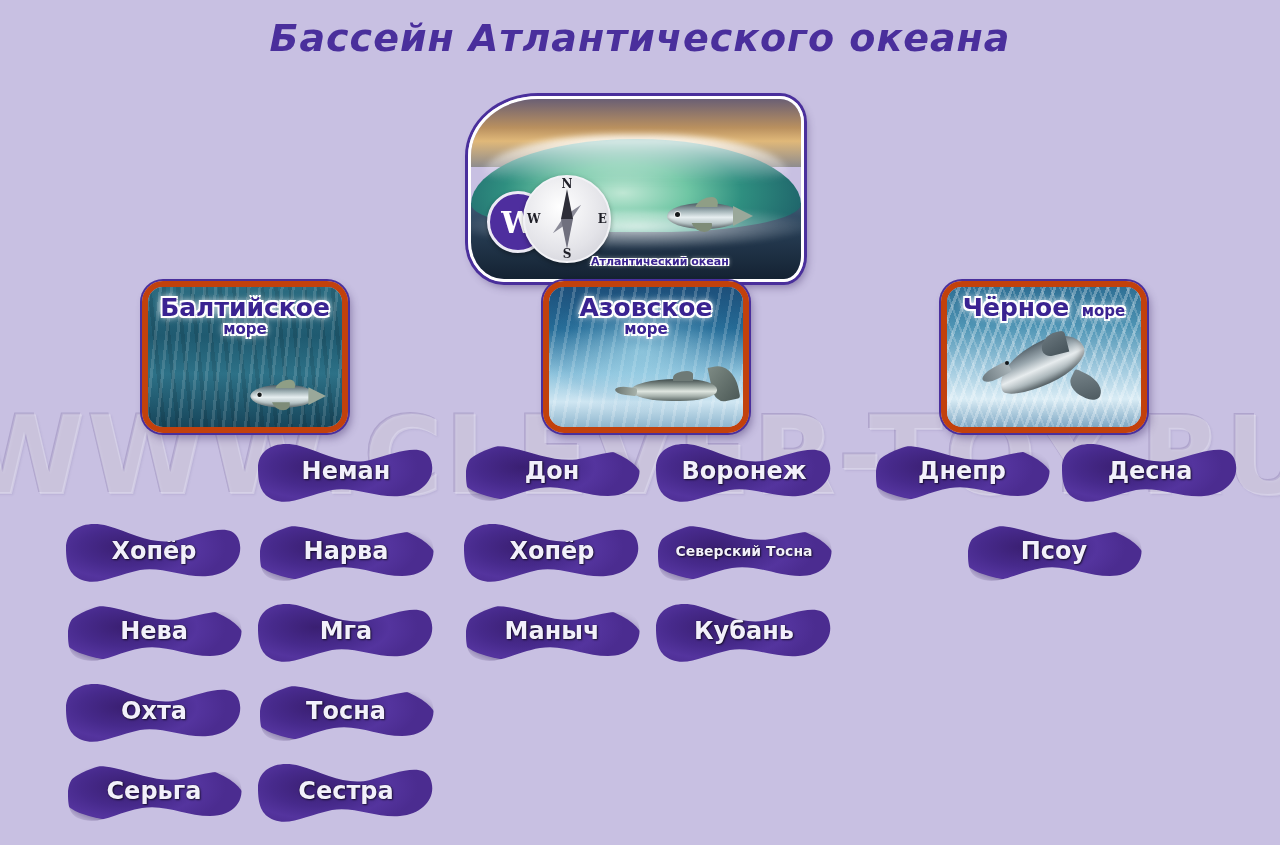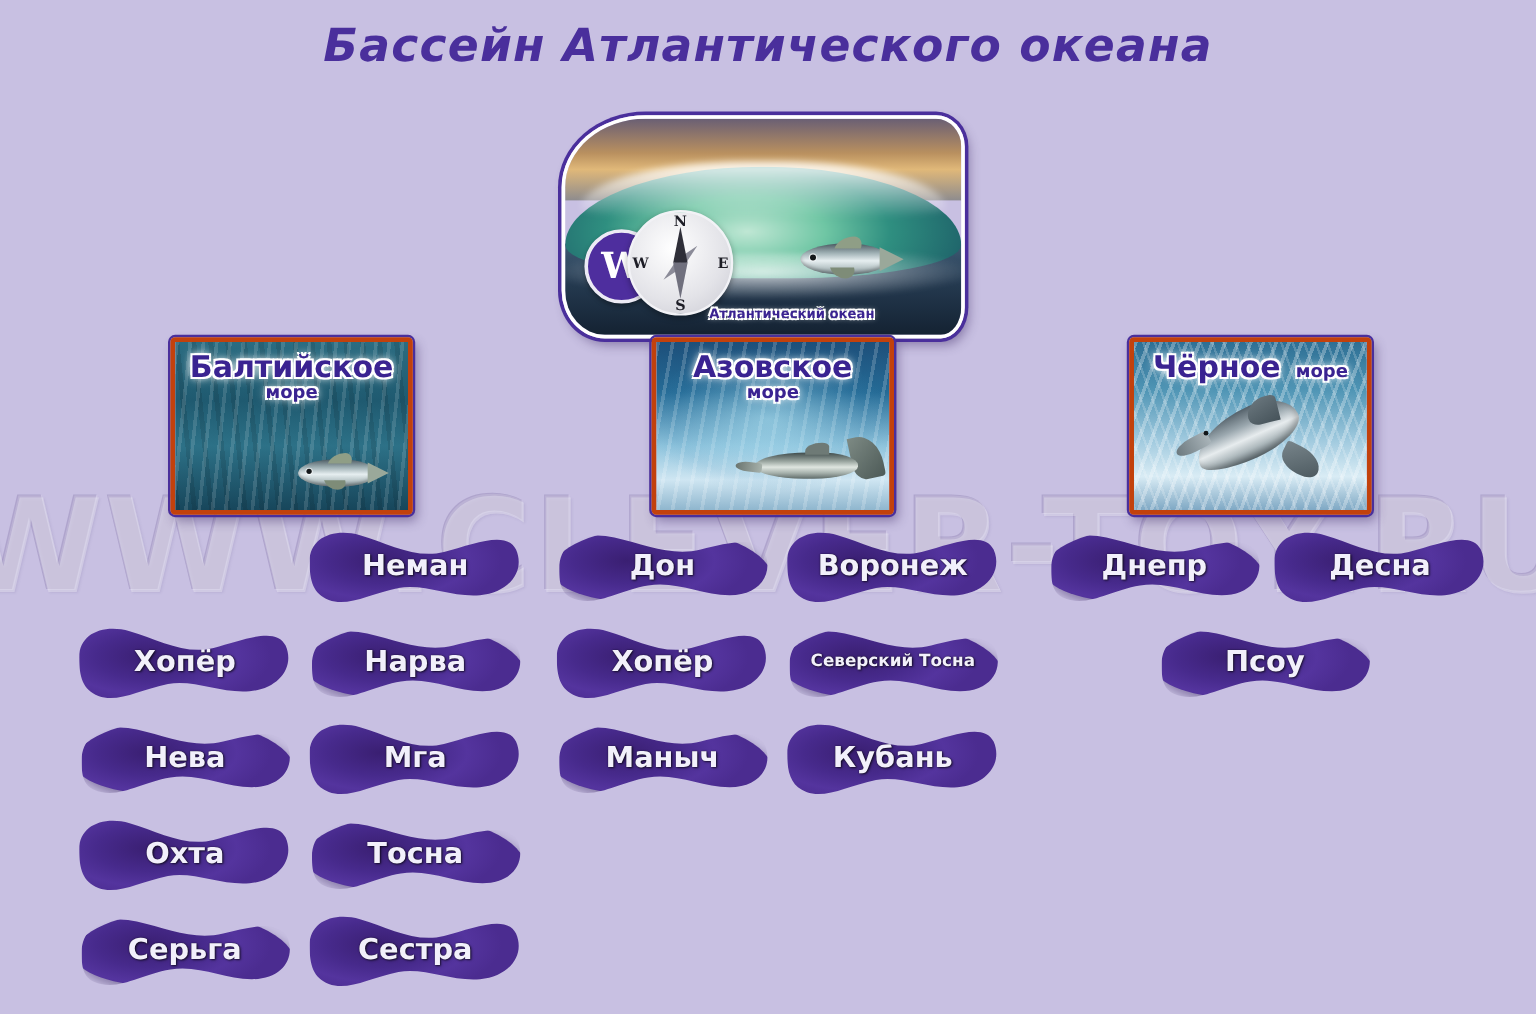--- a/index.html
+++ b/index.html
@@ -145,22 +145,22 @@
     position:absolute;left:44px;top:-6px;width:22px;height:10px;
     background:#8f9e86;border-radius:60% 40% 0 0 / 100% 100% 0 0;transform:skewX(-18deg);
   }
   .fish .finB{
     position:absolute;left:40px;top:20px;width:20px;height:9px;
     background:#7e8c78;border-radius:0 0 50% 50% / 0 0 100% 100%;transform:skewX(16deg);
   }
 
   
   .sea-card{
-    position:absolute;width:194px;height:140px;border-radius:4px;
-    border:4px solid #c2410c;overflow:hidden;
+    position:absolute;width:194px;height:140px;border-radius:21px;
+    border:6px solid #c2410c;overflow:hidden;
     box-shadow:0 0 0 2px #4a2f9c, 3px 5px 9px rgba(60,40,100,0.45);
     z-index:3;
   }
   .sea-card .water{position:absolute;inset:0;}
   .w-baltic{
     background:
       repeating-linear-gradient(96deg, rgba(255,255,255,.13) 0 3px, rgba(255,255,255,0) 3px 11px),
       repeating-linear-gradient(84deg, rgba(0,0,0,.10) 0 4px, rgba(0,0,0,0) 4px 14px),
       linear-gradient(180deg,#2b6c81 0%,#1f5a70 35%,#2d7187 62%,#17465b 100%);
   }

